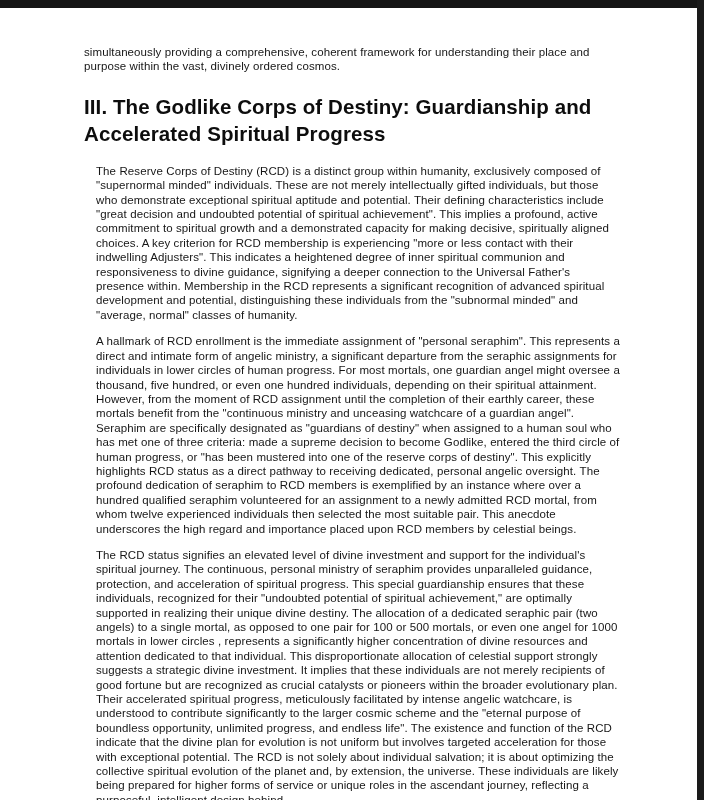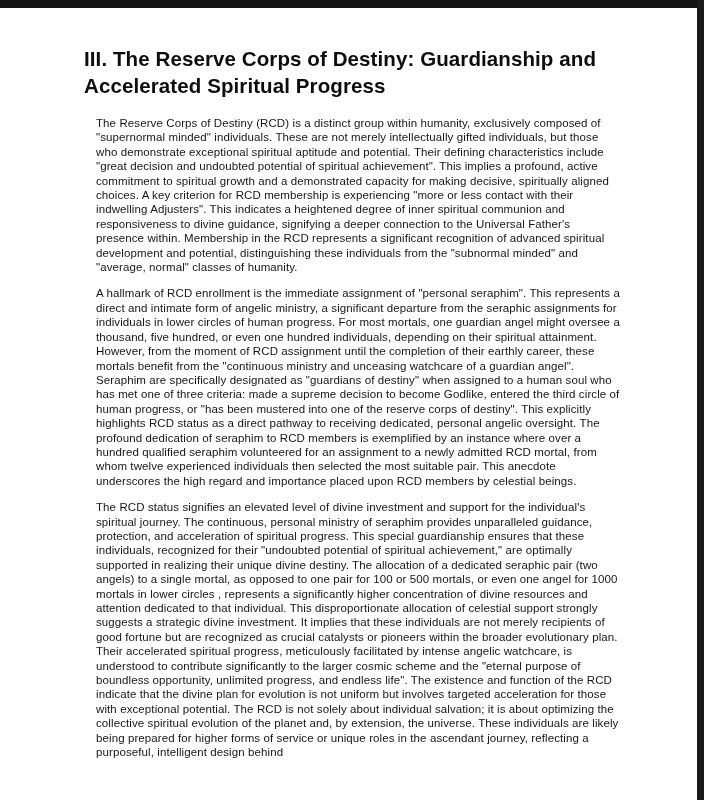--- a/index.html
+++ b/index.html
@@ -56,21 +56,22 @@
     letter-spacing: 0.1px;
   }
 </style>
 </head>
 <body>
 
 <div class="frame-top"></div>
 <div class="frame-right"></div>
 
 <div class="page-content">
+  <p class="body-text intro">simultaneously providing a comprehensive, coherent framework for understanding their place and purpose within the vast, divinely ordered cosmos.</p>
 
-  <h2 class="section-heading">III. The Reserve Corps of Destiny: Guardianship and Accelerated Spiritual Progress</h2>
+  <h2 class="section-heading">III. The Godlike Corps of Destiny: Guardianship and Accelerated Spiritual Progress</h2>
 
   <p class="body-text">The Reserve Corps of Destiny (RCD) is a distinct group within humanity, exclusively composed of "supernormal minded" individuals. These are not merely intellectually gifted individuals, but those who demonstrate exceptional spiritual aptitude and potential. Their defining characteristics include "great decision and undoubted potential of spiritual achievement". This implies a profound, active commitment to spiritual growth and a demonstrated capacity for making decisive, spiritually aligned choices. A key criterion for RCD membership is experiencing "more or less contact with their indwelling Adjusters". This indicates a heightened degree of inner spiritual communion and responsiveness to divine guidance, signifying a deeper connection to the Universal Father's presence within. Membership in the RCD represents a significant recognition of advanced spiritual development and potential, distinguishing these individuals from the "subnormal minded" and "average, normal" classes of humanity.</p>
 
   <p class="body-text">A hallmark of RCD enrollment is the immediate assignment of "personal seraphim". This represents a direct and intimate form of angelic ministry, a significant departure from the seraphic assignments for individuals in lower circles of human progress. For most mortals, one guardian angel might oversee a thousand, five hundred, or even one hundred individuals, depending on their spiritual attainment. However, from the moment of RCD assignment until the completion of their earthly career, these mortals benefit from the "continuous ministry and unceasing watchcare of a guardian angel". Seraphim are specifically designated as "guardians of destiny" when assigned to a human soul who has met one of three criteria: made a supreme decision to become Godlike, entered the third circle of human progress, or "has been mustered into one of the reserve corps of destiny". This explicitly highlights RCD status as a direct pathway to receiving dedicated, personal angelic oversight. The profound dedication of seraphim to RCD members is exemplified by an instance where over a hundred qualified seraphim volunteered for an assignment to a newly admitted RCD mortal, from whom twelve experienced individuals then selected the most suitable pair. This anecdote underscores the high regard and importance placed upon RCD members by celestial beings.</p>
 
   <p class="body-text">The RCD status signifies an elevated level of divine investment and support for the individual's spiritual journey. The continuous, personal ministry of seraphim provides unparalleled guidance, protection, and acceleration of spiritual progress. This special guardianship ensures that these individuals, recognized for their "undoubted potential of spiritual achievement," are optimally supported in realizing their unique divine destiny. The allocation of a dedicated seraphic pair (two angels) to a single mortal, as opposed to one pair for 100 or 500 mortals, or even one angel for 1000 mortals in lower circles , represents a significantly higher concentration of divine resources and attention dedicated to that individual. This disproportionate allocation of celestial support strongly suggests a strategic divine investment. It implies that these individuals are not merely recipients of good fortune but are recognized as crucial catalysts or pioneers within the broader evolutionary plan. Their accelerated spiritual progress, meticulously facilitated by intense angelic watchcare, is understood to contribute significantly to the larger cosmic scheme and the "eternal purpose of boundless opportunity, unlimited progress, and endless life". The existence and function of the RCD indicate that the divine plan for evolution is not uniform but involves targeted acceleration for those with exceptional potential. The RCD is not solely about individual salvation; it is about optimizing the collective spiritual evolution of the planet and, by extension, the universe. These individuals are likely being prepared for higher forms of service or unique roles in the ascendant journey, reflecting a purposeful, intelligent design behind</p>
 </div>
 
 </body></html>

